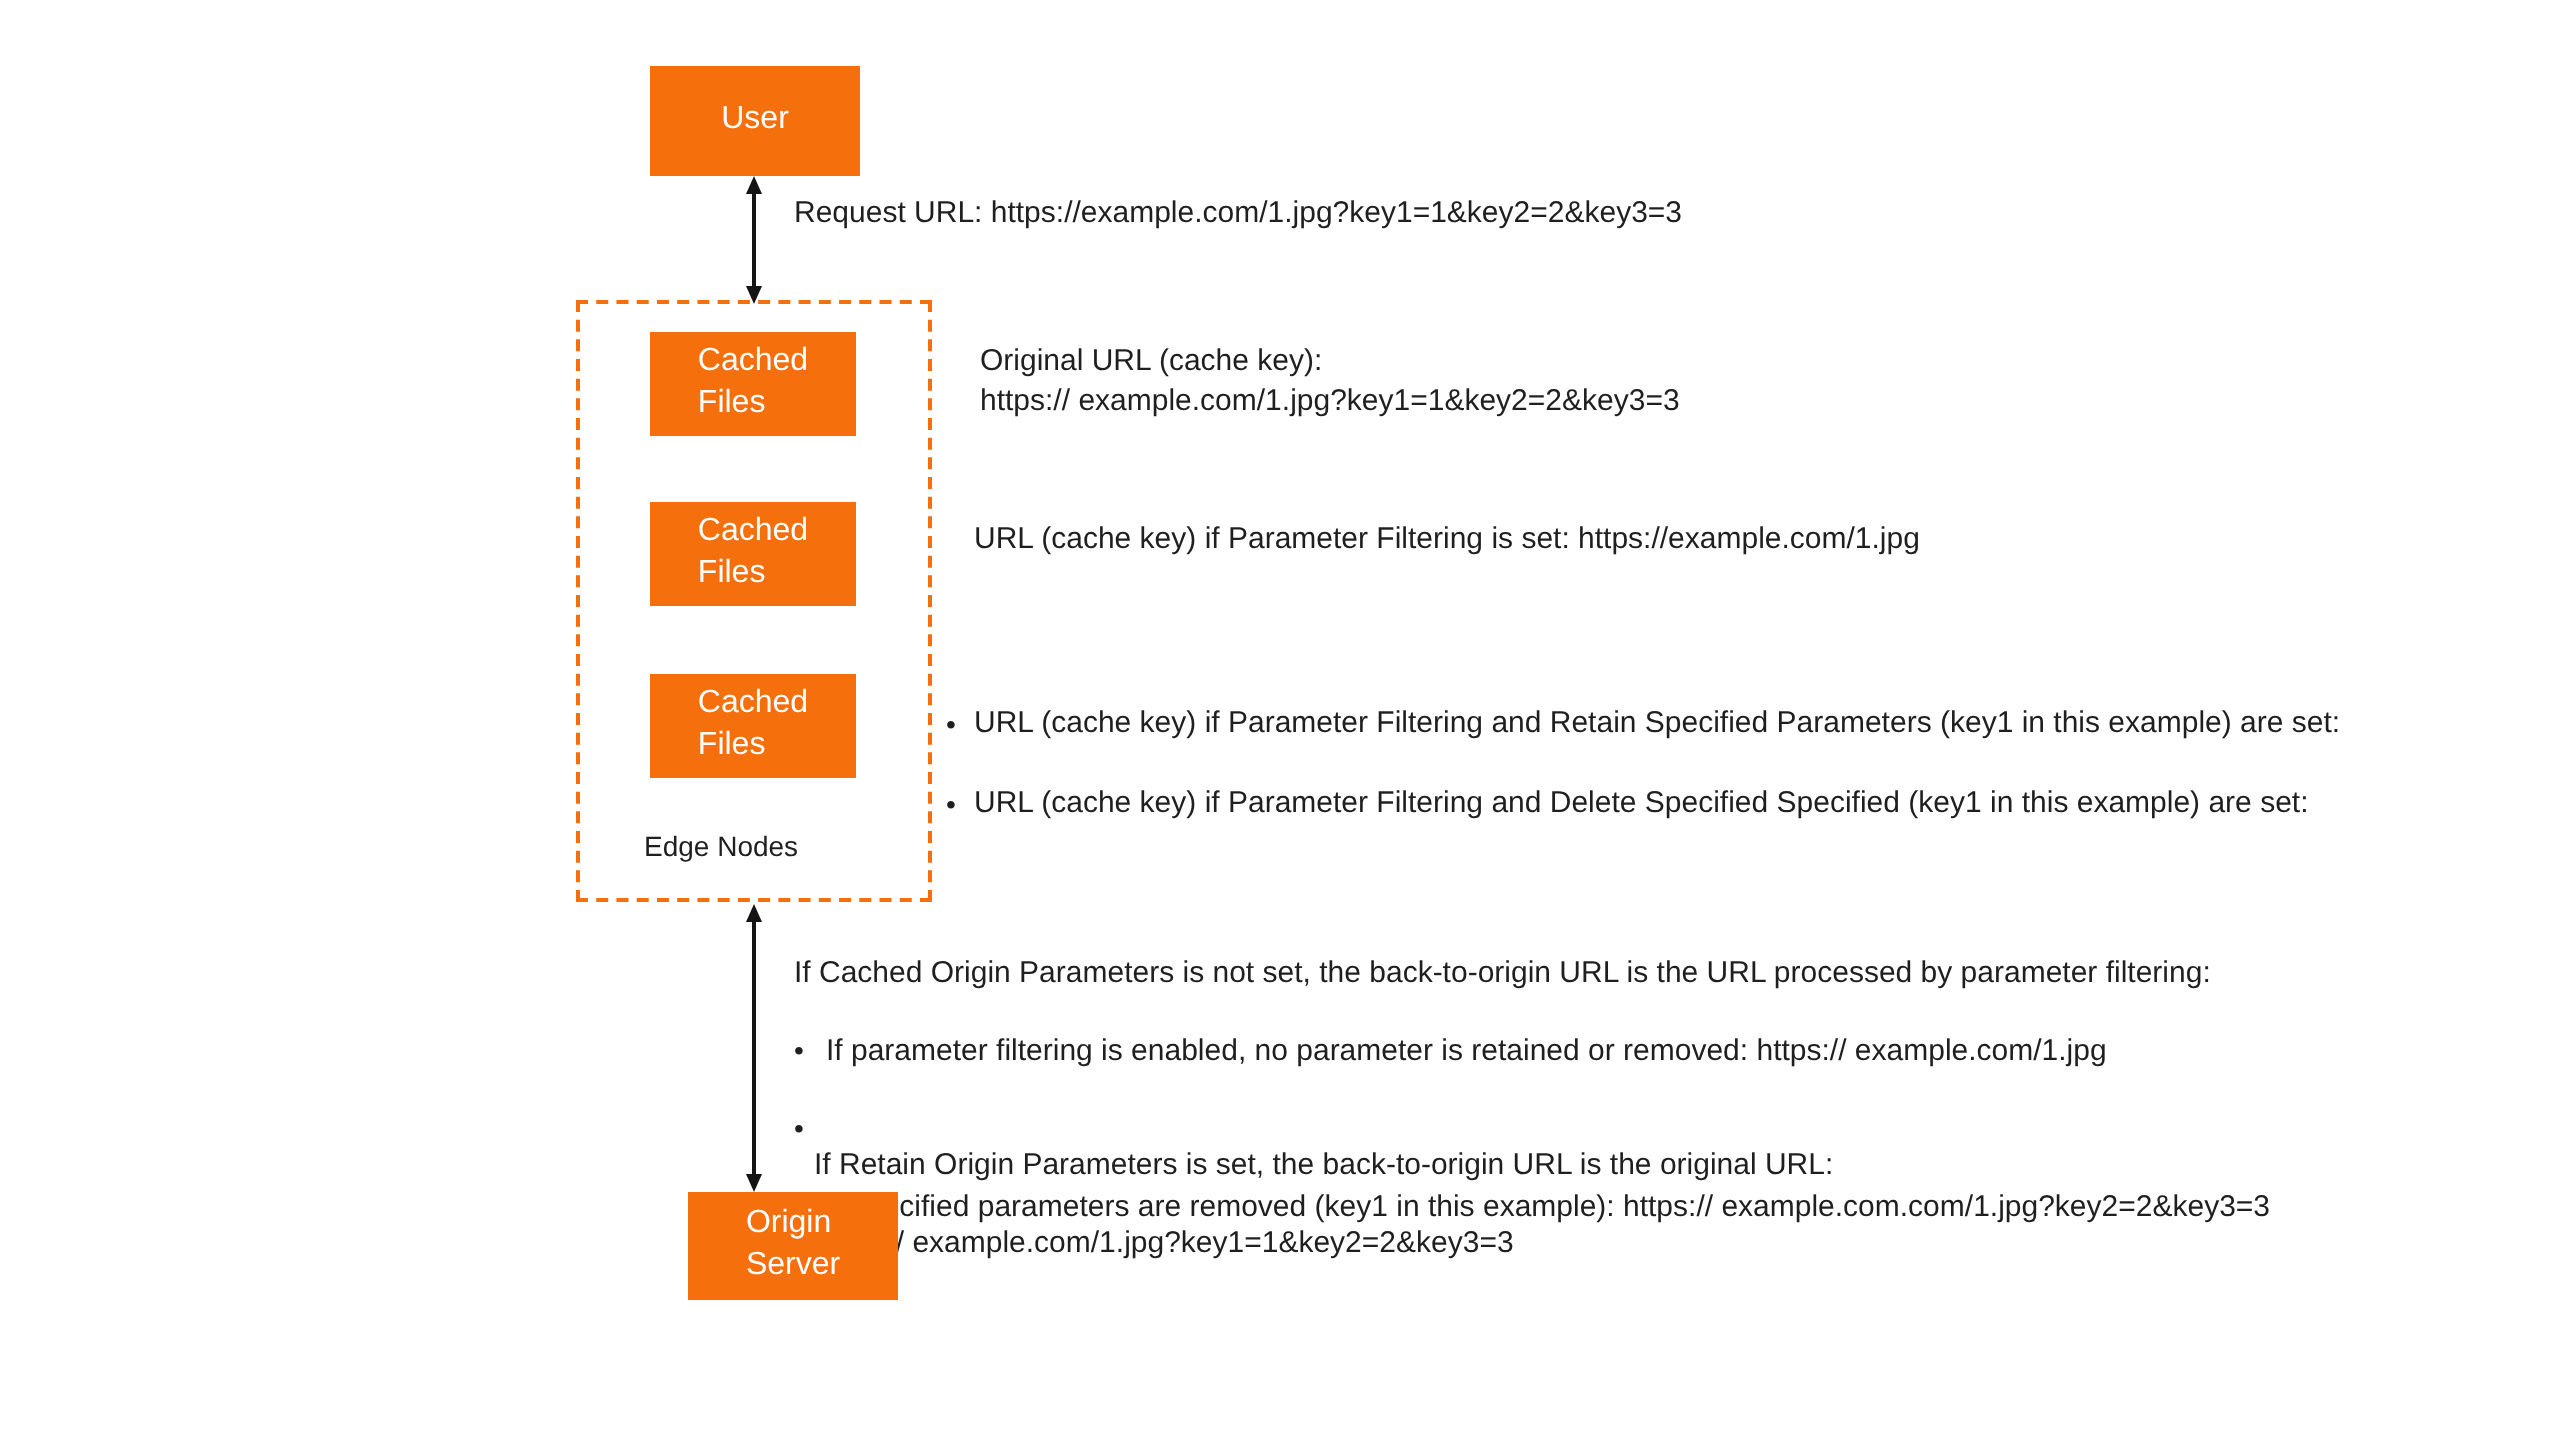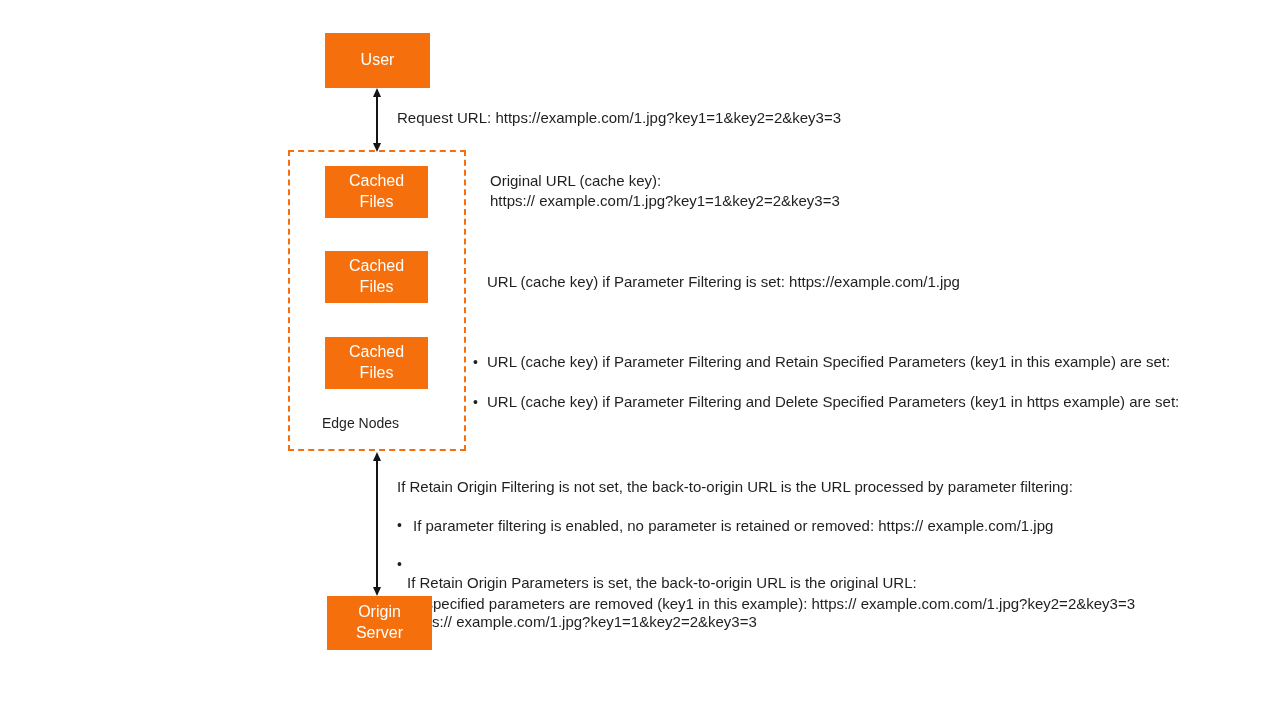--- a/index.html
+++ b/index.html
@@ -18,21 +18,21 @@
     color: var(--text);
     overflow: hidden;
   }
   .box {
     position: absolute;
     background: var(--accent);
     color: #ffffff;
     display: flex;
     align-items: center;
     justify-content: center;
-    text-align: center;
+    text-align: left;
     font-size: 16px;
     line-height: 1.3;
     white-space: pre-line;
   }
   .dashed {
     position: absolute;
     border: 2px dashed var(--accent);
     background: transparent;
   }
   .label {
@@ -72,71 +72,71 @@
 <div class="canvas">
 
   <div class="box" style="left:325px; top:33px; width:105px; height:55px;">User</div>
 
   <div class="varrow" style="left:372px; top:88px; height:64px;">
     <span class="head-top"></span>
     <span class="shaft"></span>
     <span class="head-bottom"></span>
   </div>
 
-  <div class="txt" style="left:397px; top:108px;">Request URL: https://example.com/1.jpg?key1=1&amp;key2=2&amp;key3=3</div>
+  <div class="txt" style="left:397px; top:97px;">Request URL: https://example.com/1.jpg?key1=1&amp;key2=2&amp;key3=3</div>
 
   <div class="dashed" style="left:288px; top:150px; width:178px; height:301px;"></div>
 
   <div class="box" style="left:325px; top:166px; width:103px; height:52px;">Cached
 Files</div>
   <div class="box" style="left:325px; top:251px; width:103px; height:52px;">Cached
 Files</div>
   <div class="box" style="left:325px; top:337px; width:103px; height:52px;">Cached
 Files</div>
 
   <div class="label" style="left:322px; top:415px;">Edge Nodes</div>
 
   <div class="txt" style="left:490px; top:171px;">Original URL (cache key):
 https:// example.com/1.jpg?key1=1&amp;key2=2&amp;key3=3</div>
 
-  <div class="txt" style="left:487px; top:272px;">URL (cache key) if Parameter Filtering is set: https://example.com/1.jpg</div>
+  <div class="txt" style="left:487px; top:260px;">URL (cache key) if Parameter Filtering is set: https://example.com/1.jpg</div>
 
   <div class="txt" style="left:473px; top:332px; line-height:20px;">
     <div class="line">
       <span class="b b-narrow">•</span>
       <span>URL (cache key) if Parameter Filtering and Retain Specified Parameters (key1 in this example) are set:</span>
     </div>
     <div class="line">
       <span class="b b-narrow">•</span>
-      <span>URL (cache key) if Parameter Filtering and Delete Specified Parameters (key1 in https example) are set:</span>
+      <span>URL (cache key) if Parameter Filtering and Delete Specified Specified (key1 in this example) are set:</span>
     </div>
   </div>
 
   <div class="varrow" style="left:372px; top:452px; height:144px;">
     <span class="head-top"></span>
     <span class="shaft"></span>
     <span class="head-bottom"></span>
   </div>
 
   <div class="txt" style="left:397px; top:457px;">
-    <div class="heading">If Retain Origin Filtering is not set, the back-to-origin URL is the URL processed by parameter filtering:</div>
+    <div class="heading">If Cached Origin Parameters is not set, the back-to-origin URL is the URL processed by parameter filtering:</div>
     <div class="line">
       <span class="b">•</span>
       <span>If parameter filtering is enabled, no parameter is retained or removed: https:// example.com/1.jpg</span>
     </div>
     <div class="line">
       <span class="b">•</span>
     </div>
     <div class="line">
       <span class="b">•</span>
       <span>If specified parameters are removed (key1 in this example): https:// example.com.com/1.jpg?key2=2&amp;key3=3</span>
     </div>
   </div>
 
   <div class="txt" style="left:407px; top:553px;">
     <div class="heading">If Retain Origin Parameters is set, the back-to-origin URL is the original URL:</div>
     <div class="heading">https:// example.com/1.jpg?key1=1&amp;key2=2&amp;key3=3</div>
   </div>
 
-  <div class="box" style="left:327px; top:596px; width:105px; height:54px;">Origin
+  <div class="box" style="left:344px; top:596px; width:105px; height:54px;">Origin
 Server</div>
 
 </div>
 
 </body></html>

